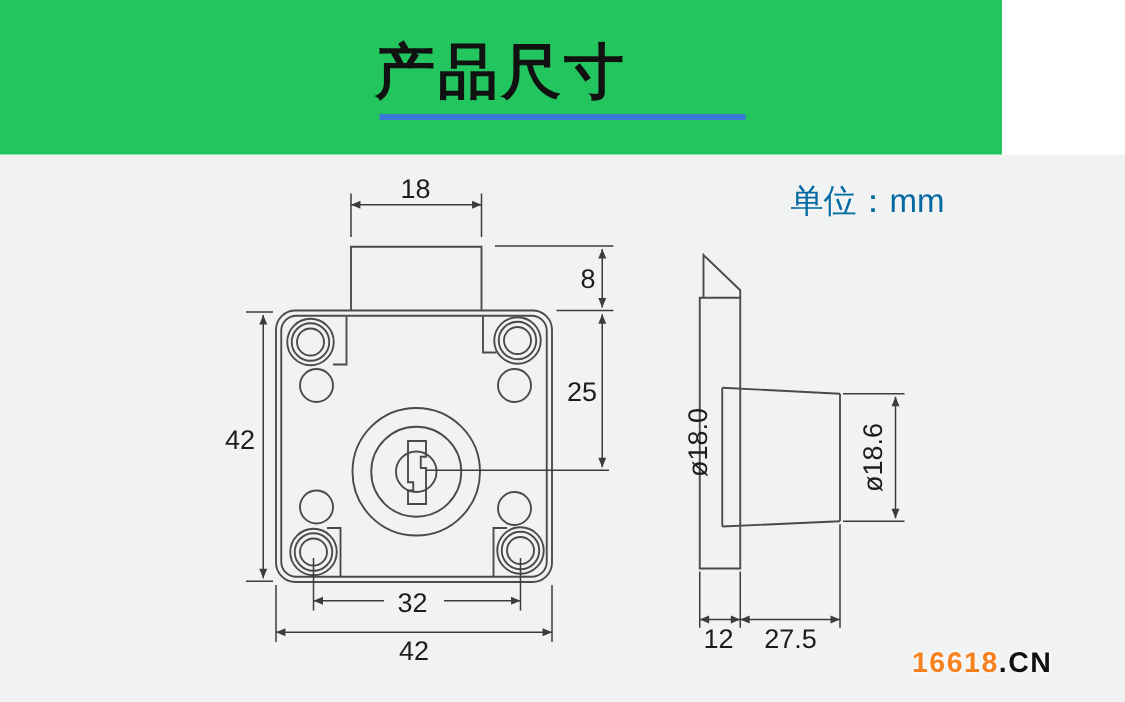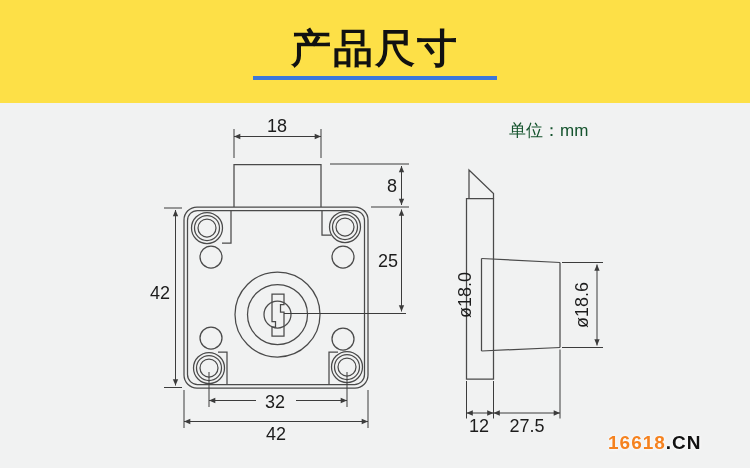--- a/index.html
+++ b/index.html
@@ -6,34 +6,34 @@
   body{
     width:750px;height:468px;position:relative;overflow:hidden;
     background:#ffffff;
     font-family:"Liberation Sans","DejaVu Sans",sans-serif;
   }
   .canvas-bg{
     position:absolute;left:0;top:103px;width:750px;height:365px;
     background:#f1f2f2;
   }
   .header{
-    position:absolute;left:0;top:0;width:750px;height:103px;background:#fde047;
+    position:absolute;left:0;top:0;width:668px;height:103px;background:#22c55e;
   }
   .page-title{
     position:absolute;left:50%;top:26px;transform:translateX(-50%);
     font-size:40px;font-weight:bold;color:#111111;letter-spacing:2px;
     white-space:nowrap;line-height:1.1;
   }
   .title-underline{
     position:absolute;left:253px;top:76px;width:244px;height:4px;
     background:#3c78d8;
   }
   .unit-label{
-    position:absolute;left:509px;top:119px;
-    font-size:17px;color:#14532d;white-space:nowrap;
+    position:absolute;left:527px;top:119px;
+    font-size:22px;color:#0369a1;white-space:nowrap;
   }
   .watermark{
     position:absolute;left:608px;top:432px;
     font-size:19px;font-weight:900;letter-spacing:1px;white-space:nowrap;
     text-shadow:0 0 2px #fff,0 0 4px #fff;
   }
   .watermark .num{color:#f5821f;}
   .watermark .suffix{color:#111111;}
   svg.drawing{position:absolute;left:0;top:0;}
   svg.drawing path, svg.drawing rect, svg.drawing circle, svg.drawing line{

